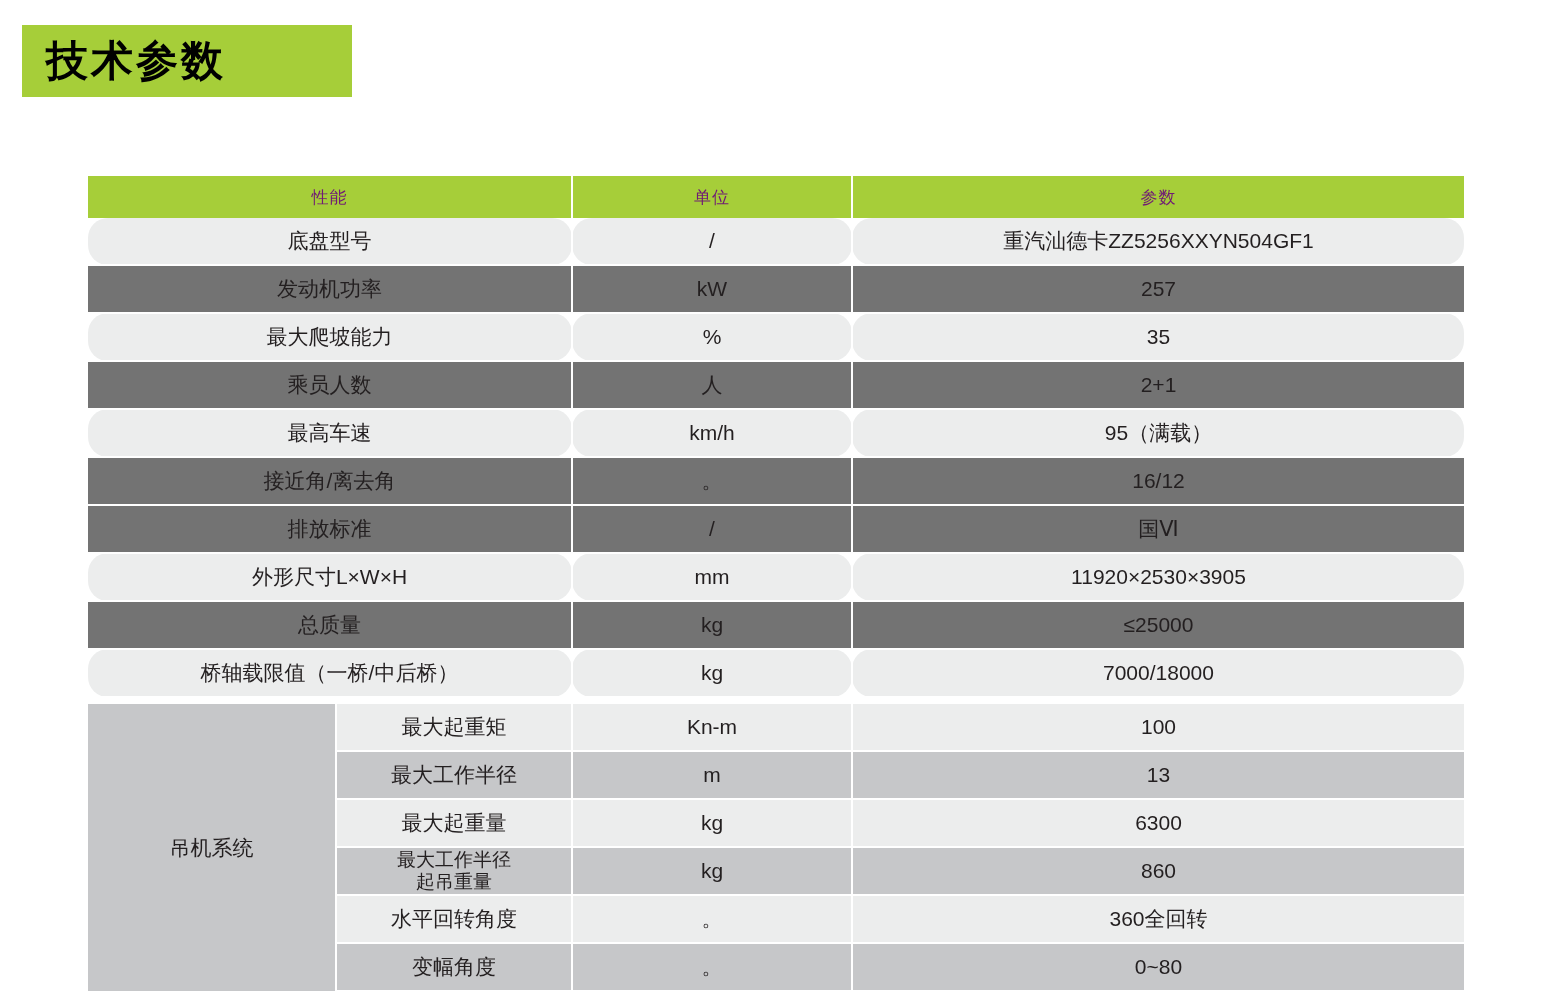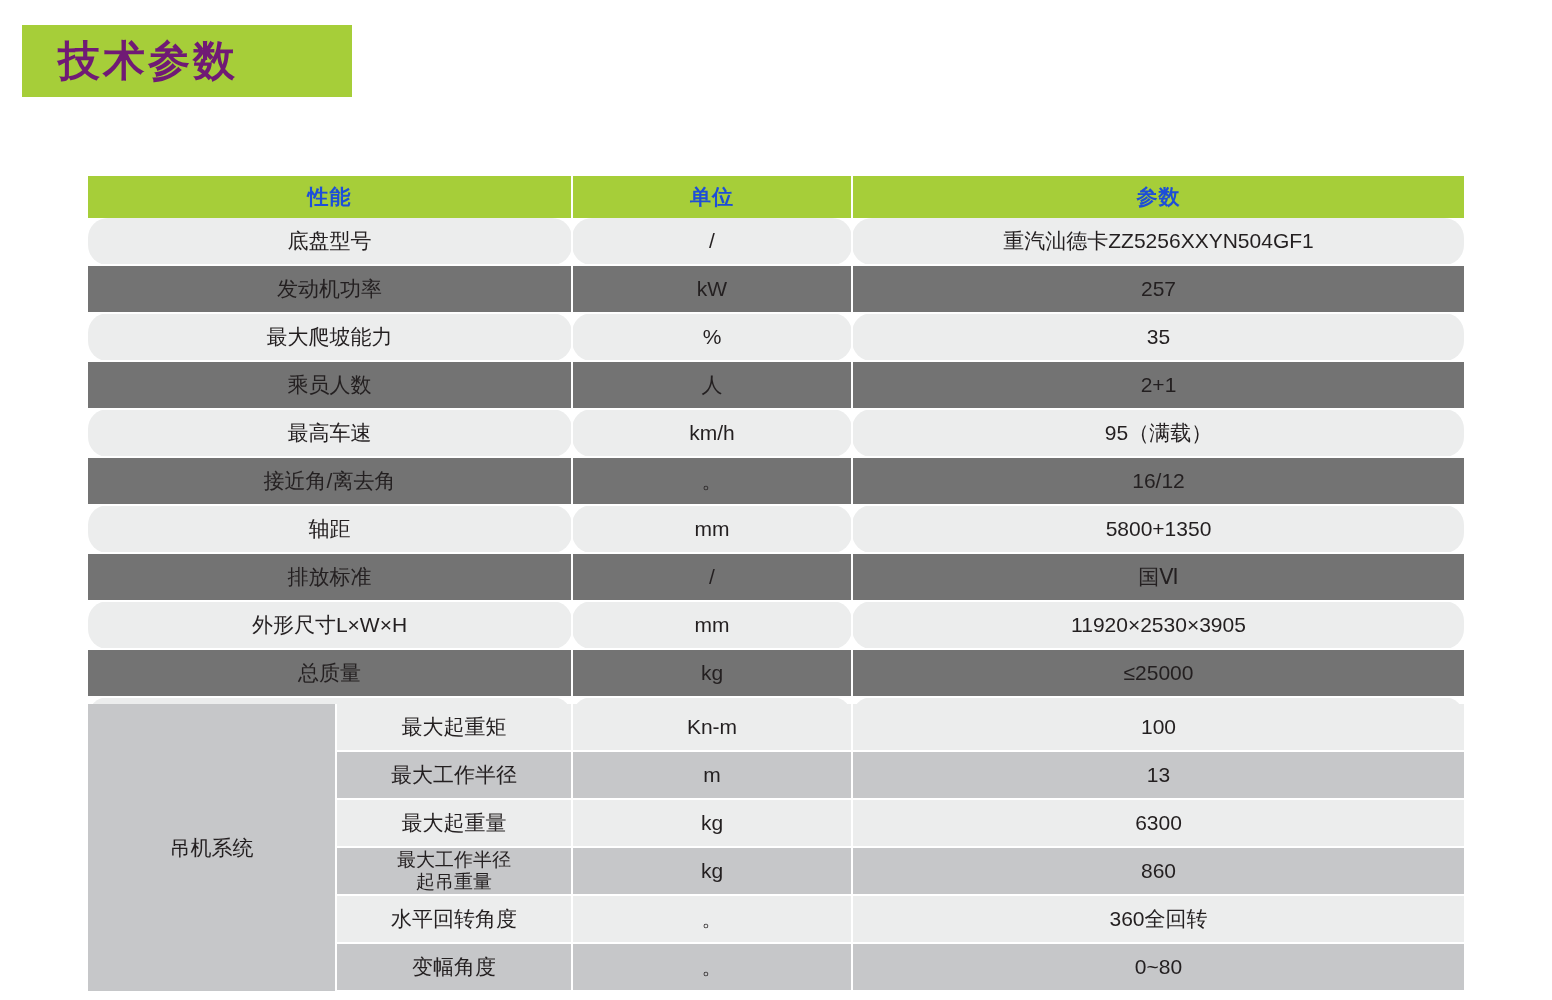--- a/index.html
+++ b/index.html
@@ -24,45 +24,45 @@
     position: absolute;
     left: 22px;
     top: 25px;
     width: 330px;
     height: 72px;
     background: #a6ce39;
     display: flex;
     align-items: center;
   }
   .title-text {
-    margin-left: 36px;
-    color: #701a75;
+    margin-left: 24px;
+    color: #000000;
     font-size: 42px;
     font-weight: bold;
     letter-spacing: 3px;
     line-height: 1;
   }
   
   .spec-table {
     position: absolute;
     left: 88px;
     top: 176px;
     width: 1376px;
     border-collapse: collapse;
     table-layout: fixed;
   }
   .spec-table col.c-name   { width: 484px; }
   .spec-table col.c-unit   { width: 280px; }
   .spec-table col.c-value  { width: 612px; }
 
   .spec-table th {
     background: #a6ce39;
-    color: #1d4ed8;
-    font-size: 21px;
-    font-weight: bold;
+    color: #701a75;
+    font-size: 17px;
+    font-weight: normal;
     height: 40px;
     letter-spacing: 1px;
     border-right: 2px solid #ffffff;
   }
   .spec-table th:last-child { border-right: none; }
 
   .spec-table td {
     font-size: 21px;
     text-align: center;
     height: 44px;
@@ -137,25 +137,20 @@
       <tr class="row-light">
         <td>最高车速</td>
         <td>km/h</td>
         <td>95（满载）</td>
       </tr>
       <tr class="row-dark">
         <td>接近角/离去角</td>
         <td>。</td>
         <td>16/12</td>
       </tr>
-      <tr class="row-light">
-        <td>轴距</td>
-        <td>mm</td>
-        <td>5800+1350</td>
-      </tr>
       <tr class="row-dark">
         <td>排放标准</td>
         <td>/</td>
         <td>国Ⅵ</td>
       </tr>
       <tr class="row-light">
         <td>外形尺寸L×W×H</td>
         <td>mm</td>
         <td>11920×2530×3905</td>
       </tr>

